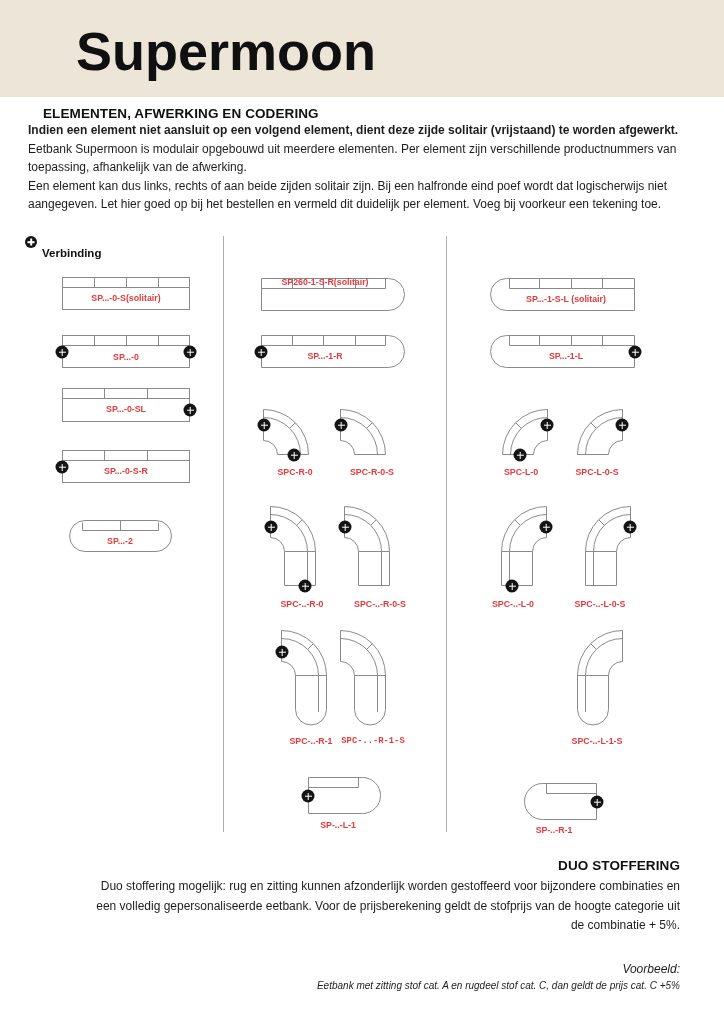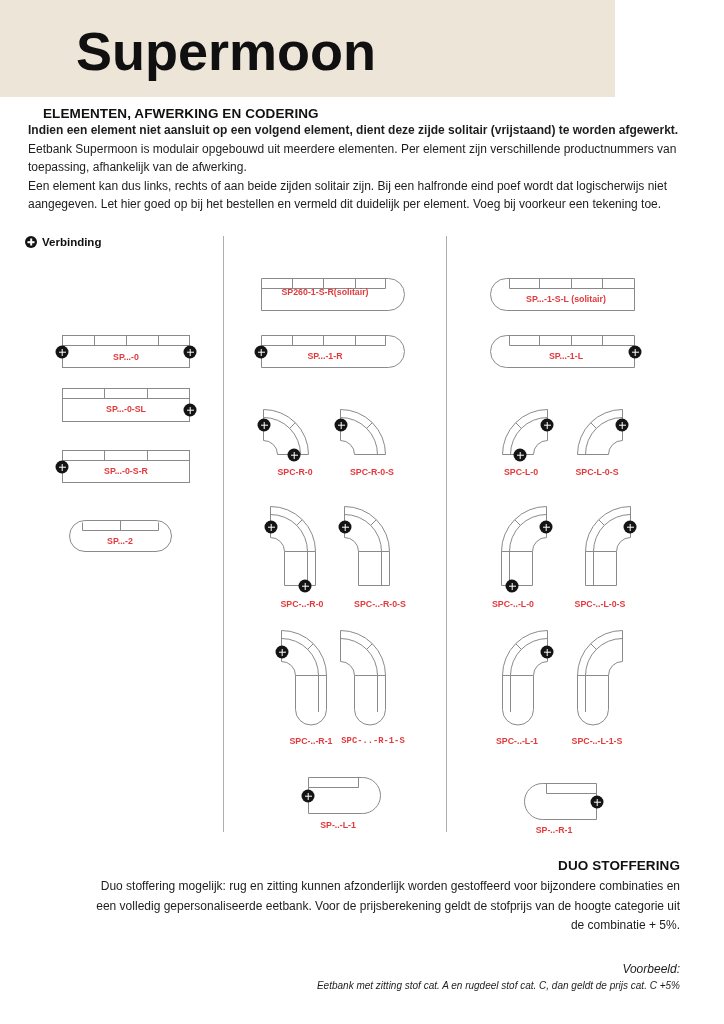--- a/index.html
+++ b/index.html
@@ -7,29 +7,29 @@
     --ink:#1d1d1d;
     --stroke:#8a8a8a;
     --banner:#ece5d8;
   }
   *{margin:0;padding:0;box-sizing:border-box;}
   html,body{background:#ffffff;}
   .page{
     position:relative;width:724px;height:1024px;background:#ffffff;
     font-family:"Liberation Sans",sans-serif;color:var(--ink);overflow:hidden;
   }
-  .banner{position:absolute;left:0;top:0;width:615px;height:97px;background:var(--banner);}
+  .banner{position:absolute;left:0;top:0;width:724px;height:97px;background:var(--banner);}
   .title{position:absolute;left:76px;top:24px;font-size:54px;font-weight:bold;color:#101010;letter-spacing:0px;line-height:1;}
   .intro{position:absolute;left:28px;top:106px;width:680px;}
   .h-sec{font-size:13.5px;font-weight:bold;color:#101010;letter-spacing:0.1px;padding-left:15px;}
   .intro p{font-size:12px;line-height:18.5px;margin-top:3px;}
   .intro p.tight{margin-top:0;}
   .bold-line{font-weight:bold;}
   .legend{position:absolute;left:25px;top:236px;height:13px;}
-  .legend .lbl{position:absolute;left:17px;top:0px;font-size:11.5px;font-weight:bold;color:#101010;}
+  .legend .lbl{position:absolute;left:17px;top:11px;font-size:11.5px;font-weight:bold;color:#101010;}
   .vdiv{position:absolute;width:1px;background:#aeaeae;top:236px;height:596px;}
   .shape{position:absolute;}
   .shape svg{display:block;}
   .shape svg path,.shape svg rect,.shape svg line{fill:none;stroke:var(--stroke);stroke-width:1;}
   .code{
     position:absolute;transform:translate(-50%,-50%);color:var(--red);
     font-size:8.8px;font-weight:bold;white-space:nowrap;letter-spacing:0px;
   }
   .badge{
     position:absolute;width:13px;height:13px;border-radius:50%;background:#141414;
@@ -62,20 +62,30 @@
   </div>
 
   <div class="legend">
     <span class="badge sm" style="left:6px;top:6px;"></span>
     <span class="lbl">Verbinding</span>
   </div>
 
   <div class="vdiv" style="left:223px;"></div>
   <div class="vdiv" style="left:446px;"></div>
 
+  <div class="shape" style="left:62px;top:277px;">
+    <svg width="128" height="33" viewBox="0 0 128 33">
+      <rect x="0.5" y="0.5" width="127" height="32"></rect>
+      <line x1="0.5" y1="10.5" x2="127.5" y2="10.5"></line>
+      <line x1="32.5" y1="0.5" x2="32.5" y2="10.5"></line>
+      <line x1="64.5" y1="0.5" x2="64.5" y2="10.5"></line>
+      <line x1="96.5" y1="0.5" x2="96.5" y2="10.5"></line>
+    </svg>
+    <span class="code" style="left:64px;top:21px;">SP...-0-S(solitair)</span>
+  </div>
 
   <div class="shape" style="left:62px;top:335px;">
     <svg width="128" height="33" viewBox="0 0 128 33">
       <rect x="0.5" y="0.5" width="127" height="32"></rect>
       <line x1="0.5" y1="10.5" x2="127.5" y2="10.5"></line>
       <line x1="32.5" y1="0.5" x2="32.5" y2="10.5"></line>
       <line x1="64.5" y1="0.5" x2="64.5" y2="10.5"></line>
       <line x1="96.5" y1="0.5" x2="96.5" y2="10.5"></line>
     </svg>
     <span class="badge" style="left:0px;top:17px;"></span>
@@ -118,21 +128,21 @@
 
   <div class="shape" style="left:261px;top:278px;">
     <svg width="144" height="33" viewBox="0 0 144 33">
       <path d="M0.5,0.5 H127.5 A16,16 0 0 1 127.5,32.5 H0.5 Z"></path>
       <line x1="0.5" y1="10.5" x2="124.5" y2="10.5"></line>
       <line x1="31.5" y1="0.5" x2="31.5" y2="10.5"></line>
       <line x1="62.5" y1="0.5" x2="62.5" y2="10.5"></line>
       <line x1="94.5" y1="0.5" x2="94.5" y2="10.5"></line>
       <line x1="124.5" y1="0.5" x2="124.5" y2="10.5"></line>
     </svg>
-    <span class="code" style="left:64px;top:14px;">SP260-1-S-R(solitair)</span>
+    <span class="code" style="left:64px;top:4px;">SP260-1-S-R(solitair)</span>
   </div>
 
   <div class="shape" style="left:261px;top:335px;">
     <svg width="144" height="33" viewBox="0 0 144 33">
       <path d="M0.5,0.5 H127.5 A16,16 0 0 1 127.5,32.5 H0.5 Z"></path>
       <line x1="0.5" y1="10.5" x2="124.5" y2="10.5"></line>
       <line x1="31.5" y1="0.5" x2="31.5" y2="10.5"></line>
       <line x1="62.5" y1="0.5" x2="62.5" y2="10.5"></line>
       <line x1="94.5" y1="0.5" x2="94.5" y2="10.5"></line>
       <line x1="124.5" y1="0.5" x2="124.5" y2="10.5"></line>
@@ -278,30 +288,20 @@
     <svg class="mirror" width="48" height="80" viewBox="0 0 48 80">
       <path d="M0.5,0.5 A45,45 0 0 1 45.5,45.5 V79.5 H14.5 V45.5 A14,14 0 0 0 0.5,31.5 Z"></path>
       <path d="M0.5,8.5 A37,37 0 0 1 37.5,45.5 V79.5"></path>
       <line x1="14.5" y1="45.5" x2="45.5" y2="45.5"></line>
       <line x1="26.7" y1="19.3" x2="32.3" y2="13.7"></line>
     </svg>
     <span class="badge" style="left:47px;top:21px;"></span>
     <span class="code" style="left:17px;top:98px;">SPC-..-L-0-S</span>
   </div>
 
-  <div class="shape" style="left:500px;top:630px;">
-    <svg class="mirror" width="48" height="96" viewBox="0 0 48 96">
-      <path d="M0.5,0.5 A45,45 0 0 1 45.5,45.5 V79.5 A15.5,15.5 0 0 1 14.5,79.5 V45.5 A14,14 0 0 0 0.5,31.5 Z"></path>
-      <path d="M0.5,8.5 A37,37 0 0 1 37.5,45.5 V82"></path>
-      <line x1="14.5" y1="45.5" x2="45.5" y2="45.5"></line>
-      <line x1="26.7" y1="19.3" x2="32.3" y2="13.7"></line>
-    </svg>
-    <span class="badge" style="left:47px;top:22px;"></span>
-    <span class="code" style="left:17px;top:111px;">SPC-..-L-1</span>
-  </div>
 
   <div class="shape" style="left:575px;top:630px;">
     <svg class="mirror" width="48" height="96" viewBox="0 0 48 96">
       <path d="M0.5,0.5 A45,45 0 0 1 45.5,45.5 V79.5 A15.5,15.5 0 0 1 14.5,79.5 V45.5 A14,14 0 0 0 0.5,31.5 Z"></path>
       <path d="M0.5,8.5 A37,37 0 0 1 37.5,45.5 V82"></path>
       <line x1="14.5" y1="45.5" x2="45.5" y2="45.5"></line>
       <line x1="26.7" y1="19.3" x2="32.3" y2="13.7"></line>
     </svg>
     <span class="code" style="left:22px;top:111px;">SPC-..-L-1-S</span>
   </div>

